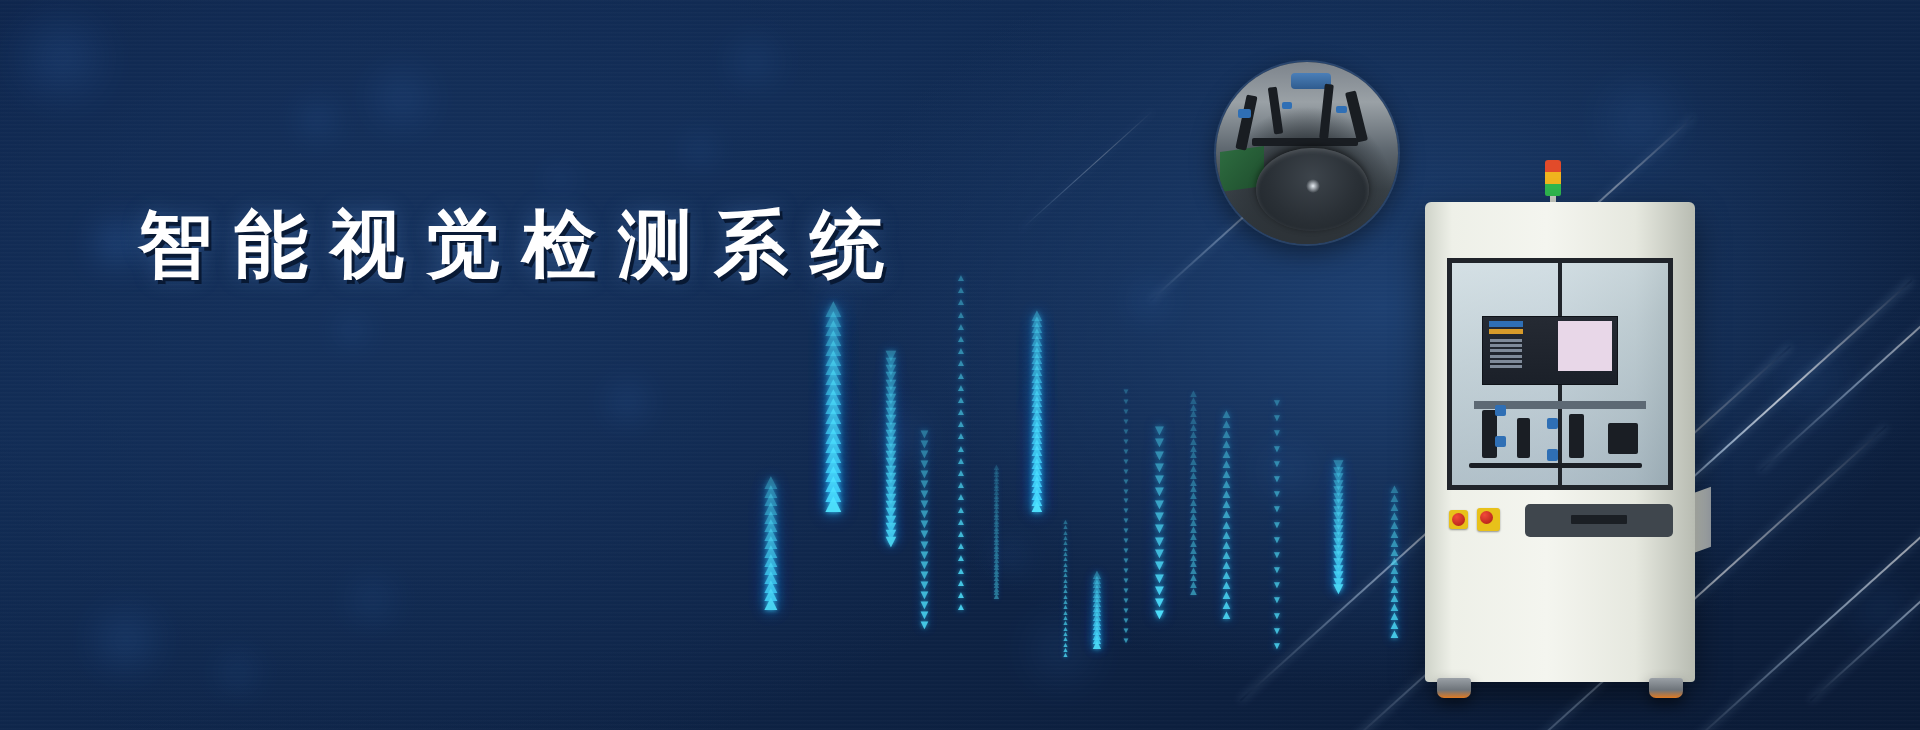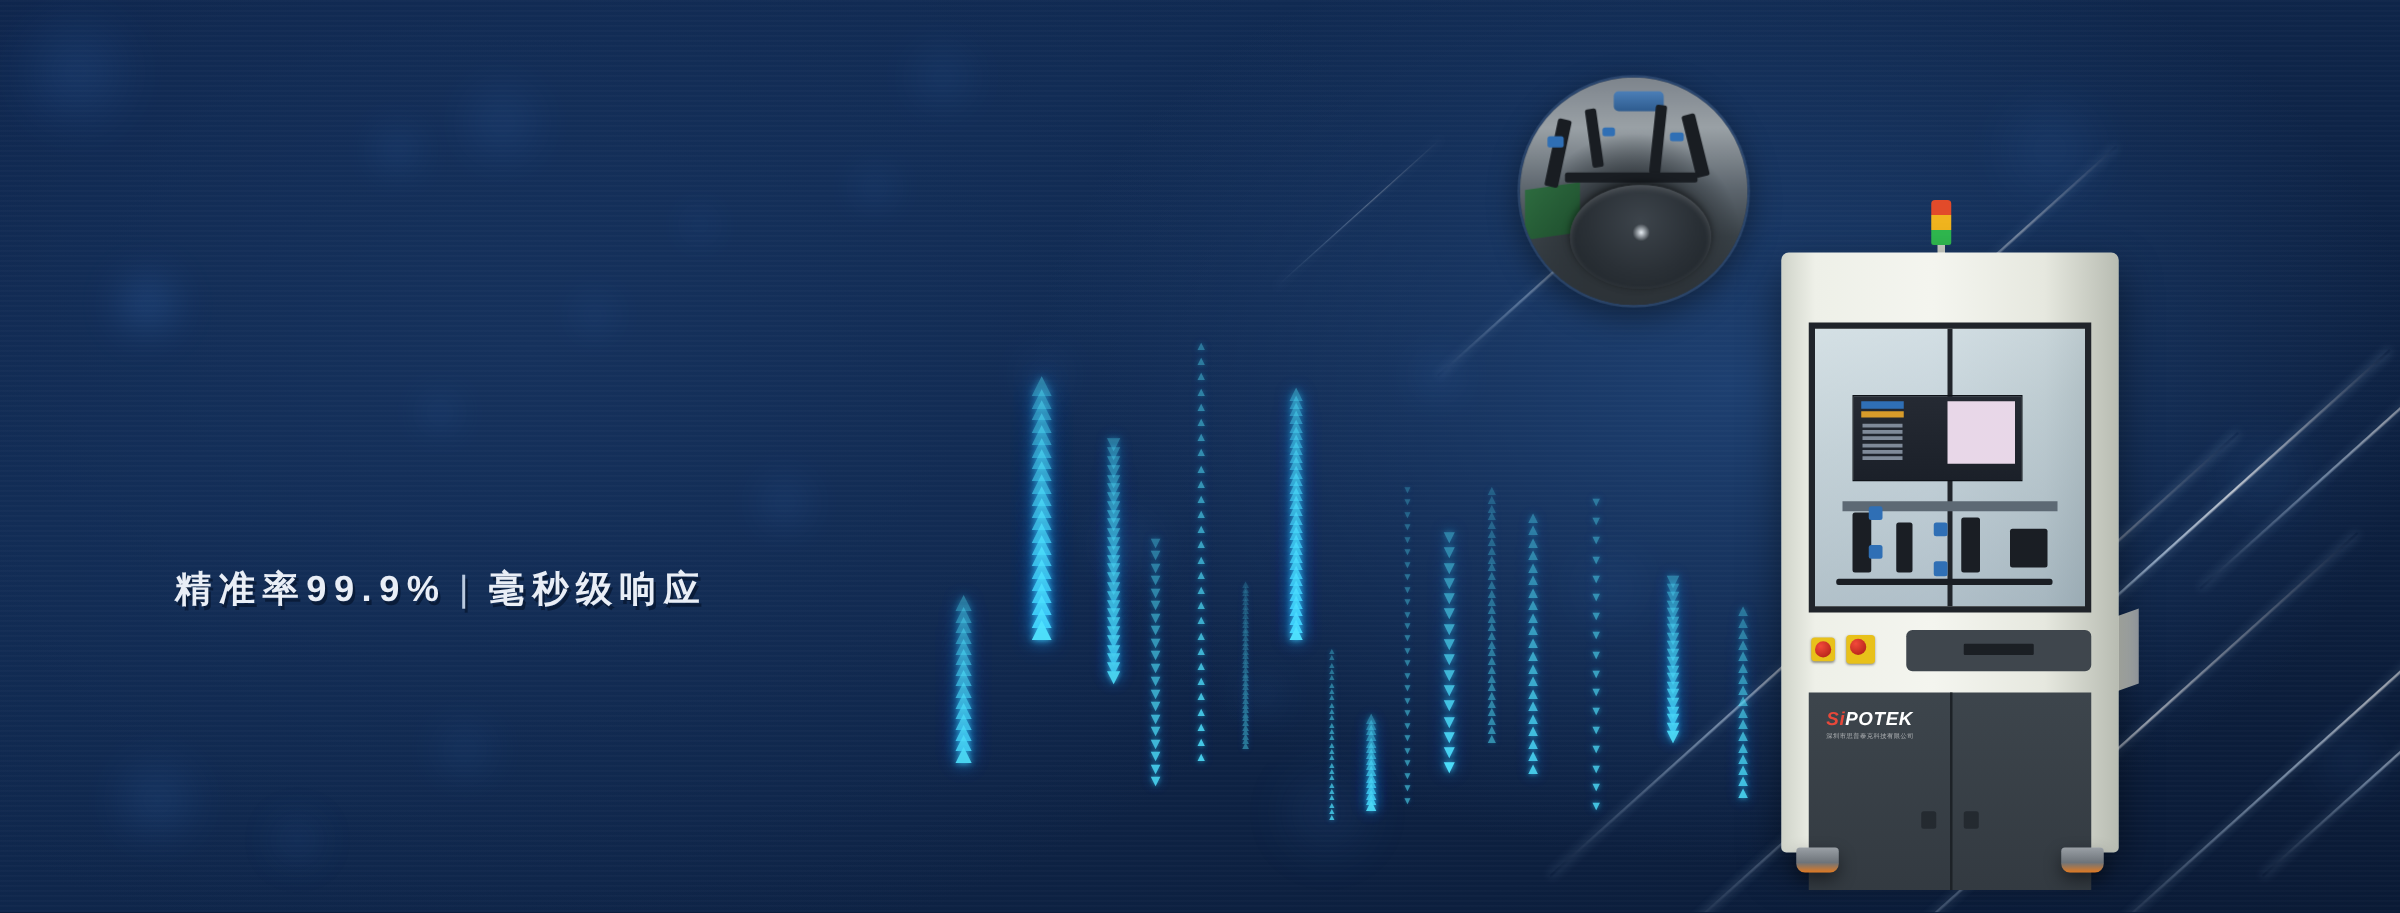--- a/index.html
+++ b/index.html
@@ -631,33 +631,25 @@
         <div class="m-blu" style="left:44%;top:84%;width:5%;height:5%;"></div>
         <div class="m-fix" style="left:8%;top:90%;width:80%;height:5px;"></div>
       </div>
 
       <div class="m-ctrl">
         <div class="estop" style="left:2px;top:8px;"></div>
         <div class="estop" style="left:30px;top:6px;width:23px;height:23px;"></div>
         <div class="m-slot"></div>
       </div>
 
-      <div class="m-doors">
-        <div class="m-logo"><span class="s">Si</span><span>POTEK</span></div>
-        <div class="m-logo-sub">深圳市思普泰克科技有限公司</div>
-        <div class="m-handle" style="left:90px;"></div>
-        <div class="m-handle" style="left:124px;"></div>
-      </div>
 
       <div class="m-foot" style="left:12px;"></div>
       <div class="m-foot" style="right:12px;"></div>
     </div>
   </div>
 
   <div class="content">
-
-
-    <div class="subtitle">
-      <span>精准率99.9%</span><span class="sub-sep">|</span><span>毫秒级响应</span>
-    </div>
+    <div class="headline">智能视觉检测系统</div>
+
+
   </div>
 
 </div>
 
 </body></html>

